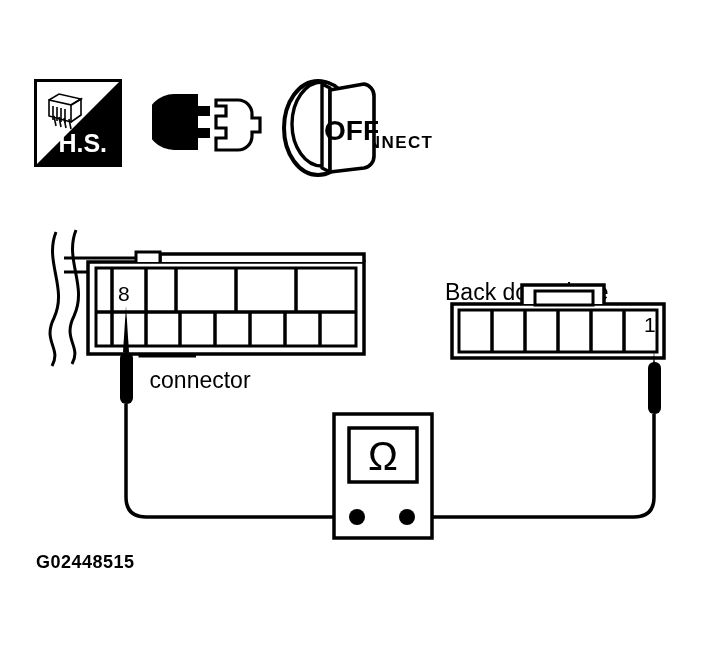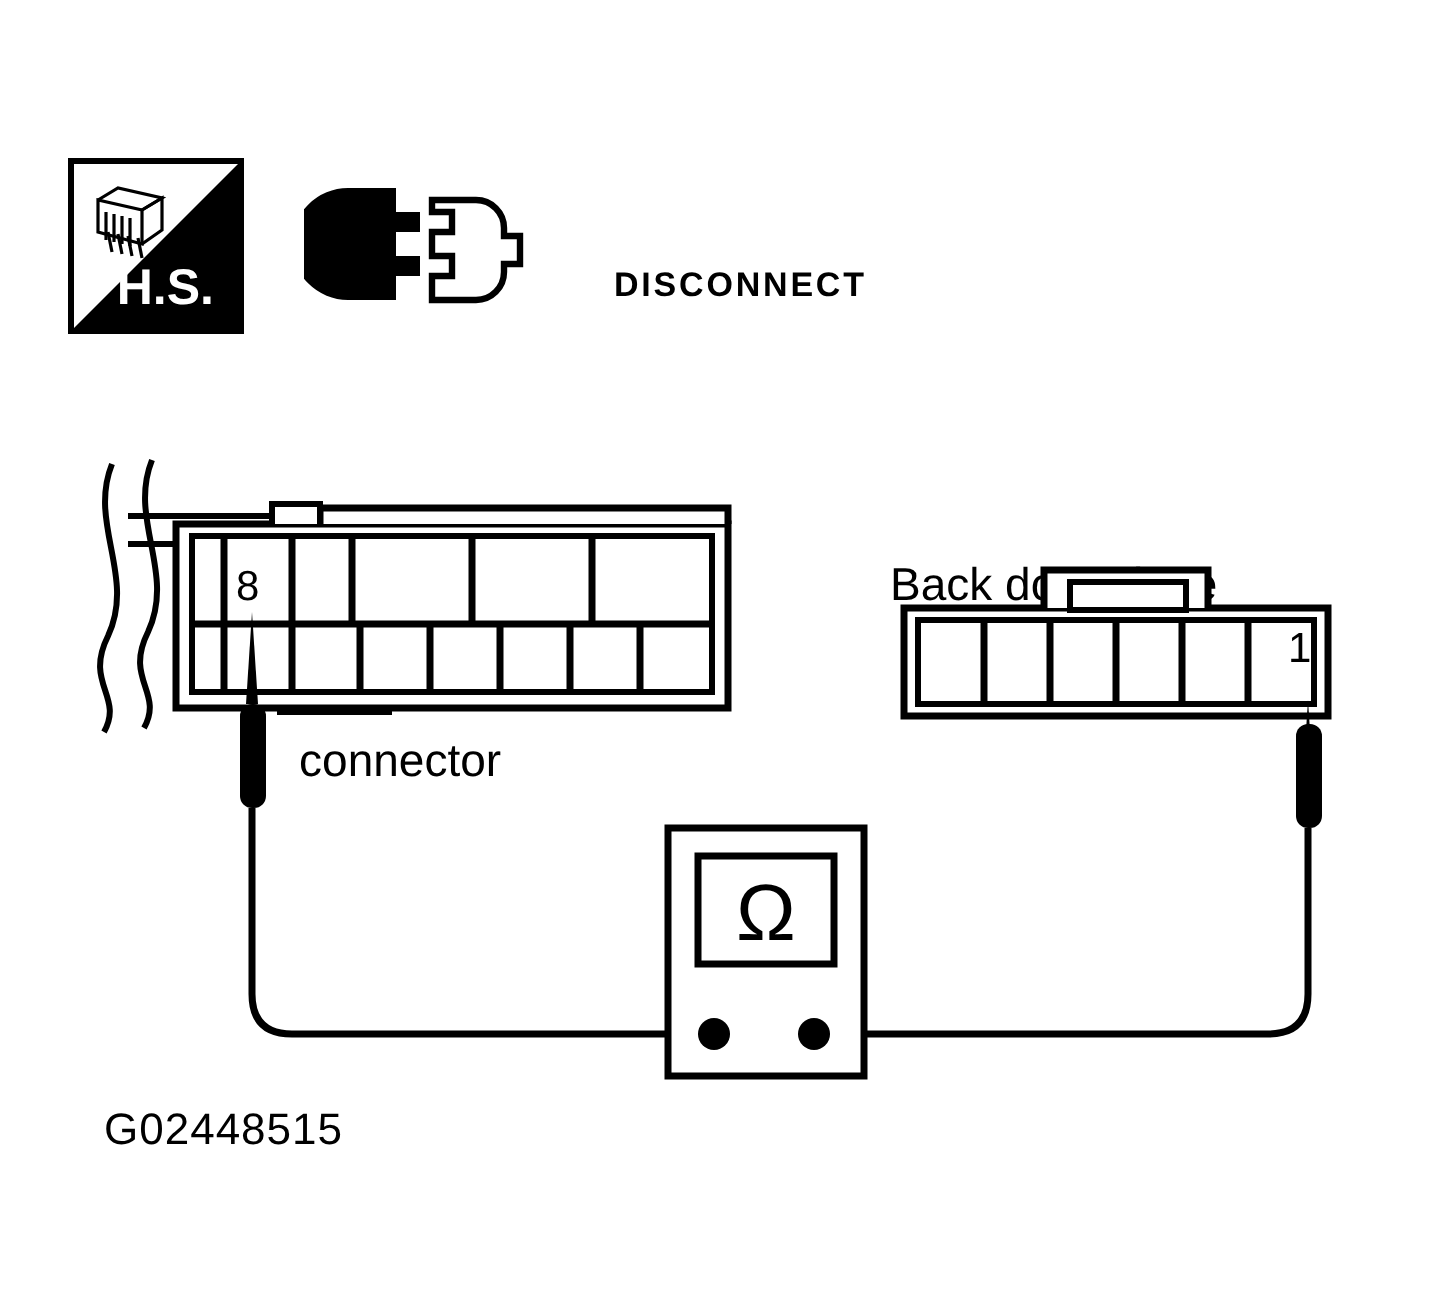--- a/index.html
+++ b/index.html
@@ -81,24 +81,25 @@
     font-weight: 400;
     font-family: "Liberation Sans", sans-serif;
     line-height: 1;
   }
   #pin-label-left  { left: 118px; top: 283px; }
   #pin-label-right { left: 644px; top: 314px; }
 
   
   #figure-id {
     position: absolute;
-    left: 52px; top: 552px;
-    font-size: 22px;
+    left: 36px; top: 552px;
+    font-size: 18px;
     font-family: "Liberation Sans", sans-serif;
     letter-spacing: 0.5px;
+    font-weight: bold;
   }
 </style>
 </head>
 <body>
 
 <div id="page">
 
   <div id="icon-row">
 
     <div id="hs-icon">
@@ -130,20 +131,32 @@
                  L58,50 L46,50 L46,62 L22,62
                  A16,16 0 0 1 22,6 Z" fill="#000000"></path>
         <rect x="4" y="22" width="18" height="24" fill="#000000"></rect>
 
         <path d="M64,12 L86,12 A14,14 0 0 1 100,26 L100,30 L108,30 L108,44 L100,44
                  L100,48 A14,14 0 0 1 86,62 L64,62 L64,50 L74,50 L74,40 L64,40
                  L64,28 L74,28 L74,18 L64,18 Z" fill="#ffffff" stroke="#000000" stroke-width="3.2" stroke-linejoin="miter"></path>
       </svg>
     </div>
 
+    <div id="off-icon">
+      <svg width="100" height="108" viewBox="0 0 100 108">
+
+        <ellipse cx="40" cy="56" rx="34" ry="47" fill="#ffffff" stroke="#000000" stroke-width="4"></ellipse>
+        <ellipse cx="44" cy="52" rx="30" ry="42" fill="#ffffff" stroke="#000000" stroke-width="3.4"></ellipse>
+
+        <path d="M44,12 L44,96 L52,100 L52,16 Z" fill="#ffffff" stroke="#000000" stroke-width="3.4" stroke-linejoin="round"></path>
+
+        <path d="M52,18 L86,12 A12,12 0 0 1 96,24 L96,84 A12,12 0 0 1 86,96 L52,100 Z" fill="#ffffff" stroke="#000000" stroke-width="3.6" stroke-linejoin="round"></path>
+        <text x="74" y="68" font-family="'Liberation Sans', sans-serif" font-size="28" font-weight="700" fill="#000000" text-anchor="middle">OFF</text>
+      </svg>
+    </div>
   </div>
 
   <div class="conn-title" id="title-left">
     <div>Back door C/U</div>
     <div>connector</div>
   </div>
 
   <div class="conn-title" id="title-right">
     <div>Back door close</div>
   </div>

